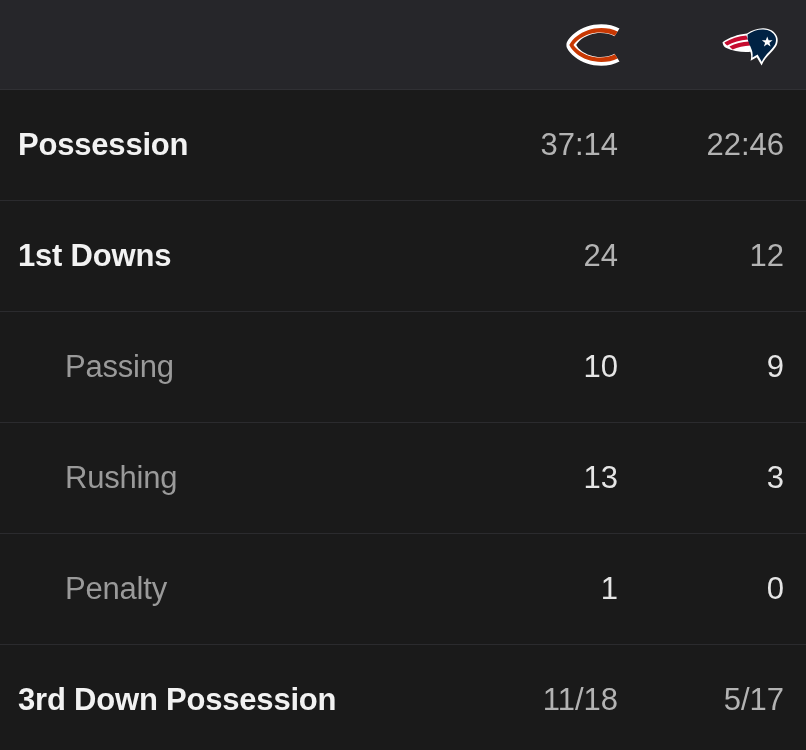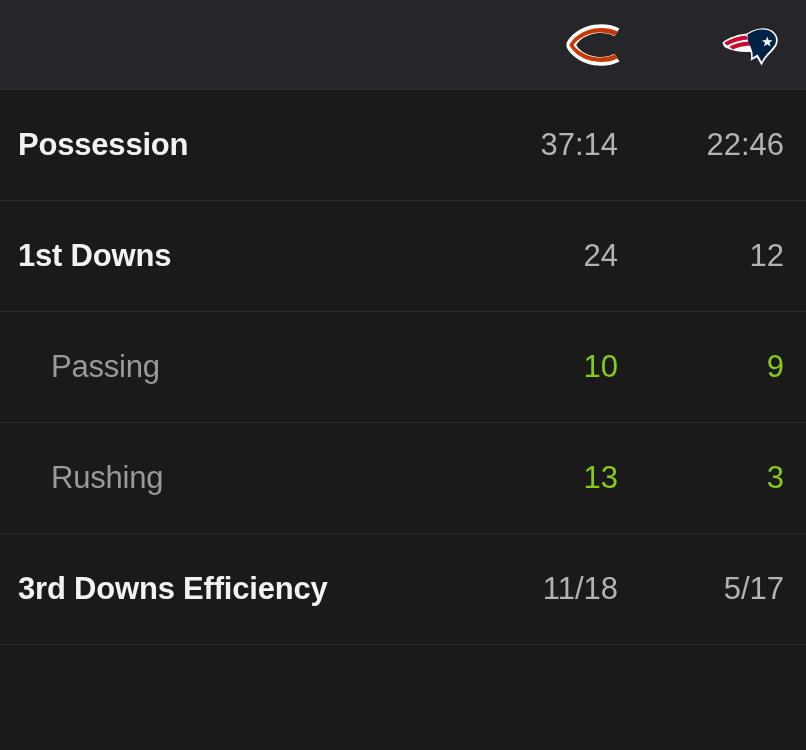--- a/index.html
+++ b/index.html
@@ -42,36 +42,36 @@
   .stat-label {
     position:absolute;
     left:18px;
     color:#f2f2f2;
     font-size:31px;
     font-weight:bold;
     letter-spacing:-0.2px;
     white-space:nowrap;
   }
   .stat-row.sub .stat-label {
-    left:51px;
+    left:65px;
     color:#9a9a9a;
     font-weight:normal;
     font-size:31px;
   }
   .stat-value {
     position:absolute;
     text-align:right;
     color:#b3b3b3;
     font-size:31px;
     font-weight:normal;
     white-space:nowrap;
   }
   .stat-value.col-home { right:188px; }
   .stat-value.col-away { right:22px; }
-  .stat-row.sub .stat-value { color:#84cc16; }
+  .stat-row.sub .stat-value { color:#e5e5e5; }
 </style>
 </head>
 <body>
 
 <div id="app">
 
   <div class="stats-header">
 
     <div class="logo-slot home">
       <svg class="logo-svg" width="56" height="42" viewBox="0 0 56 42">
@@ -119,21 +119,26 @@
       <span class="stat-value col-home">10</span>
       <span class="stat-value col-away">9</span>
     </div>
 
     <div class="stat-row sub">
       <span class="stat-label">Rushing</span>
       <span class="stat-value col-home">13</span>
       <span class="stat-value col-away">3</span>
     </div>
 
+    <div class="stat-row sub">
+      <span class="stat-label">Penalty</span>
+      <span class="stat-value col-home">1</span>
+      <span class="stat-value col-away">0</span>
+    </div>
 
     <div class="stat-row">
-      <span class="stat-label">3rd Downs Efficiency</span>
+      <span class="stat-label">3rd Down Possession</span>
       <span class="stat-value col-home">11/18</span>
       <span class="stat-value col-away">5/17</span>
     </div>
 
   </div>
 </div>
 
 </body></html>

